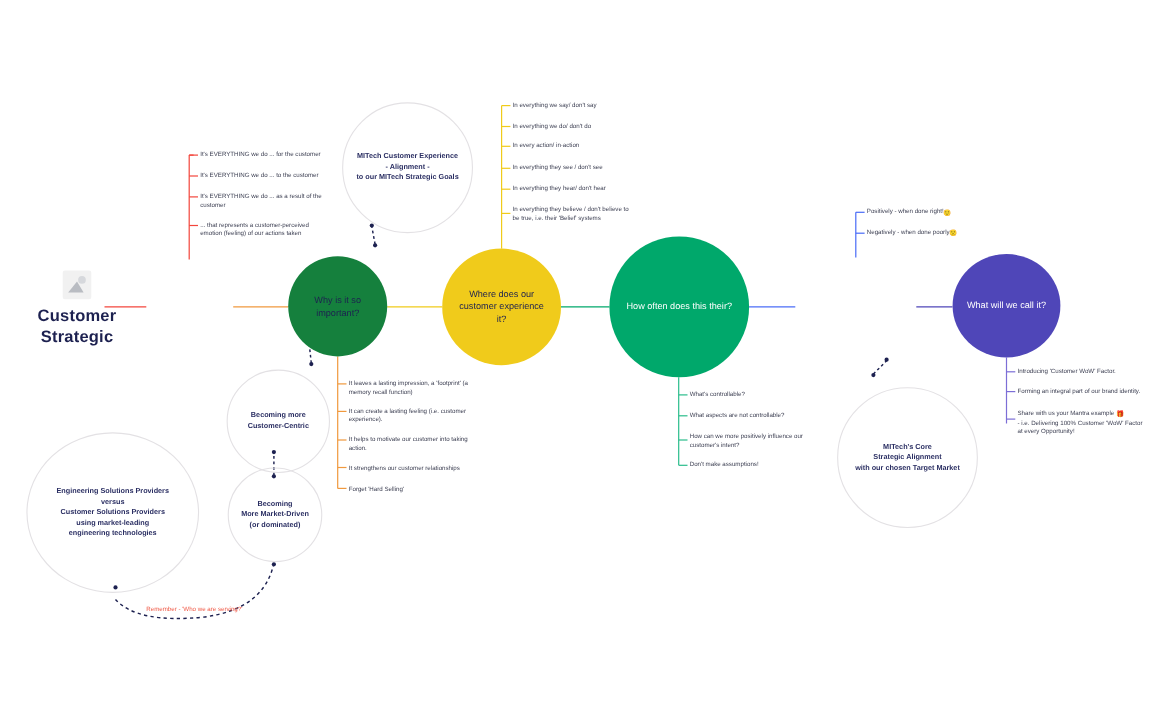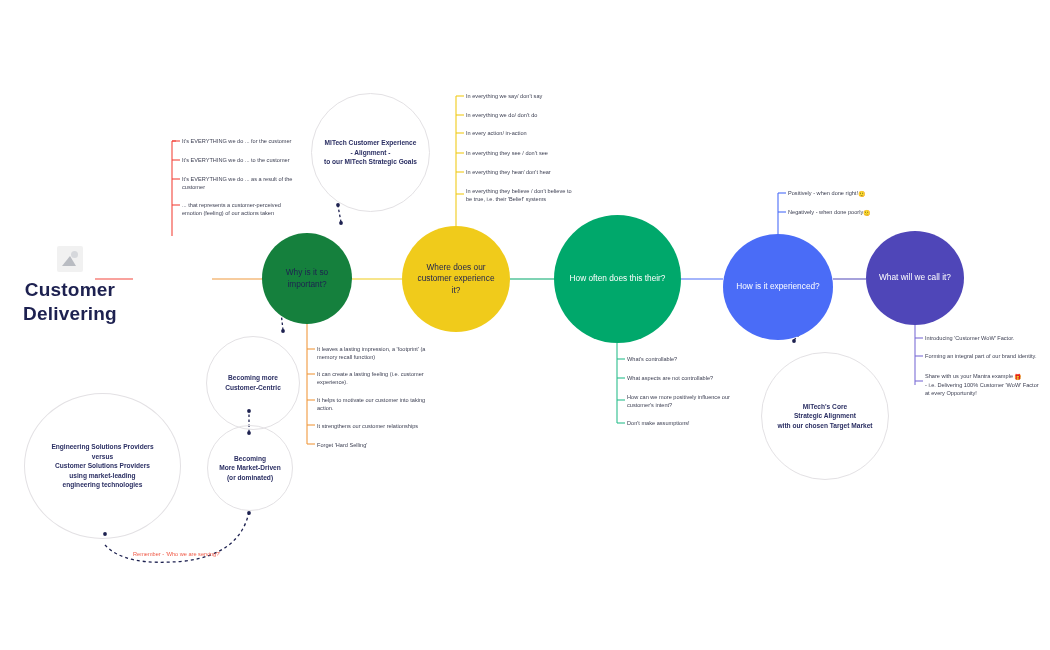--- a/index.html
+++ b/index.html
@@ -59,21 +59,21 @@
     content: "";
     position: absolute;
     right: 5px;
     top: 5px;
     width: 7px;
     height: 7px;
     border-radius: 50%;
     background: #d6d8dc;
   }
   .root-title {
-    font-size: 19px;
+    font-size: 15px;
     font-weight: bold;
     color: #1d2150;
     line-height: 1.28;
     letter-spacing: .2px;
   }
 
   
   .node {
     position: absolute;
     border-radius: 50%;
@@ -206,41 +206,38 @@
 
     <path d="M105 545 Q 125 567 185 561 Q 240 554 249 512" stroke="#1d2150" stroke-width="1.3" fill="none" stroke-dasharray="3 3"></path>
     <circle cx="105" cy="534" r="1.9" fill="#1d2150"></circle>
     <circle cx="249" cy="513" r="1.9" fill="#1d2150"></circle>
   </svg>
 
   <div class="root-block">
     <div class="root-icon"></div>
     <div class="root-title">
       <div>Customer</div>
-      <div>Delivering</div>
+      <div>Strategic</div>
     </div>
   </div>
 
 
   <div class="node dark" style="left:262px; top:233px; width:90px; height:91px; background:#15803d;">
     <span class="node-label">Why is it so important?</span>
   </div>
 
   <div class="node dark" style="left:402px; top:226px; width:108px; height:106px; background:#f0cb1b;">
     <span class="node-label" style="white-space:pre-line;">Where does our
 customer experience it?</span>
   </div>
 
   <div class="node light" style="left:554px; top:215px; width:127px; height:128px; background:#00a86b;">
     <span class="node-label">How often does this their?</span>
   </div>
 
-  <div class="node light" style="left:723px; top:234px; width:110px; height:106px; background:#4a6cf7;">
-    <span class="node-label">How is it experienced?</span>
-  </div>
 
   <div class="node light" style="left:866px; top:231px; width:98px; height:94px; background:#4f46b8;">
     <span class="node-label">What will we call it?</span>
   </div>
 
   <div class="ghost" style="left:311px; top:93px; width:119px; height:119px;">
     <span class="ghost-label" style="white-space:pre-line;">MITech Customer Experience
 - Alignment -
 to our MITech Strategic Goals</span>
   </div>

